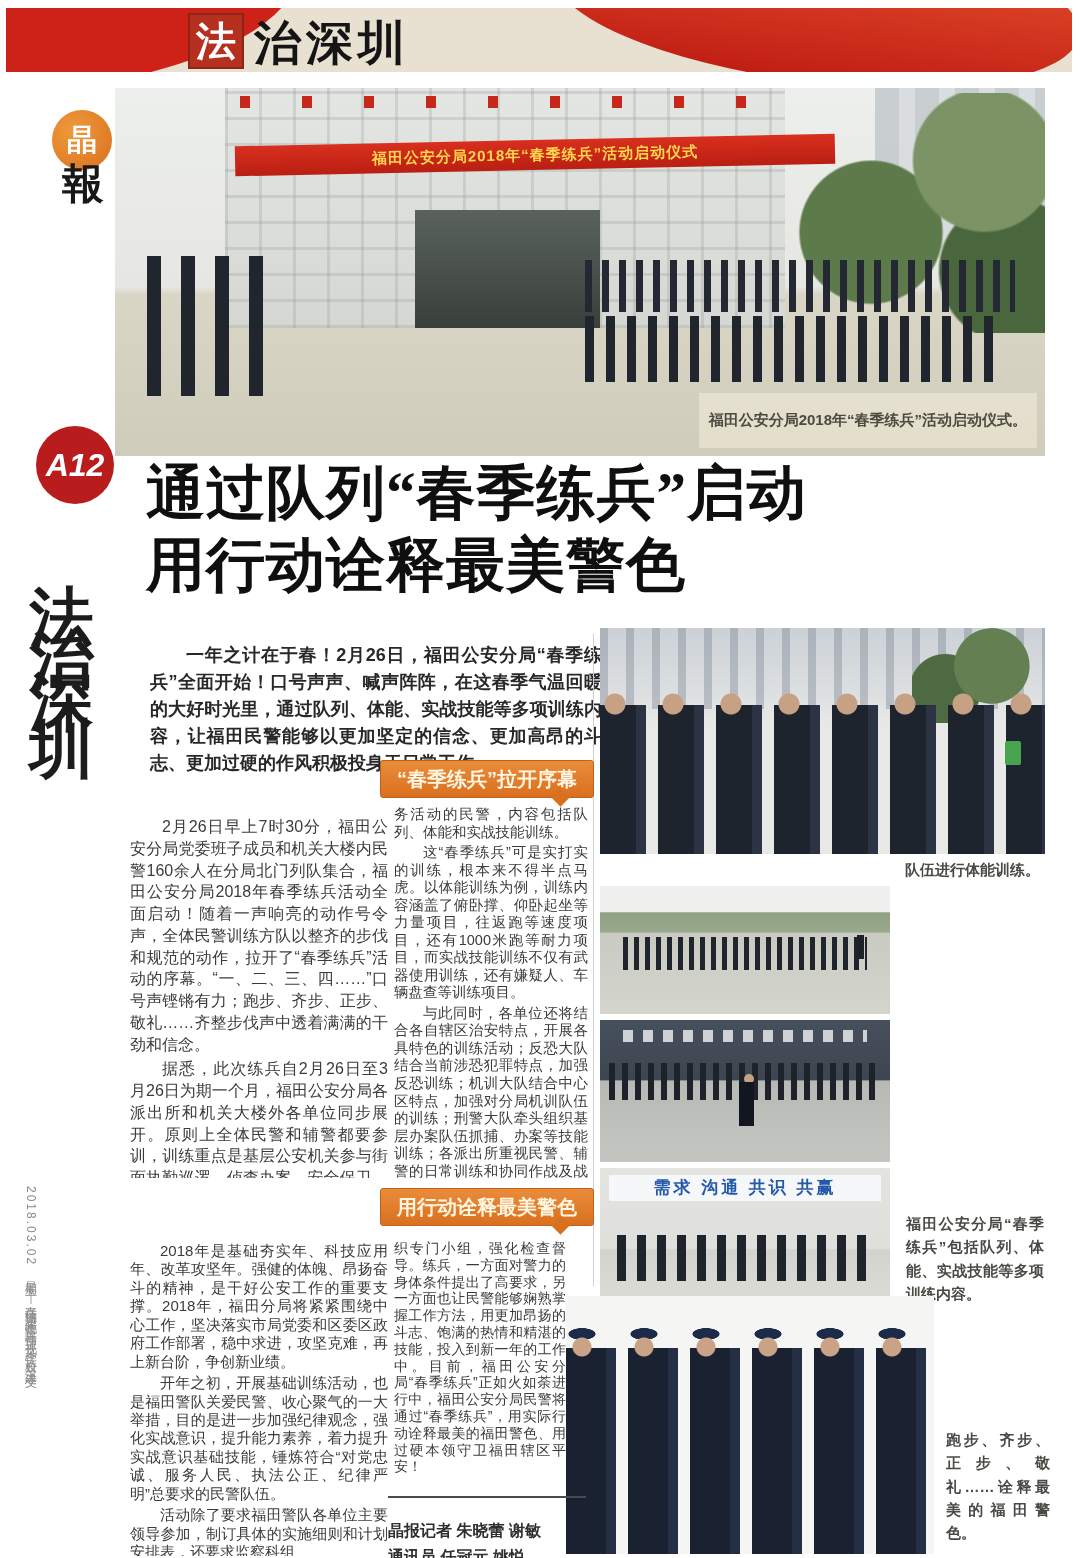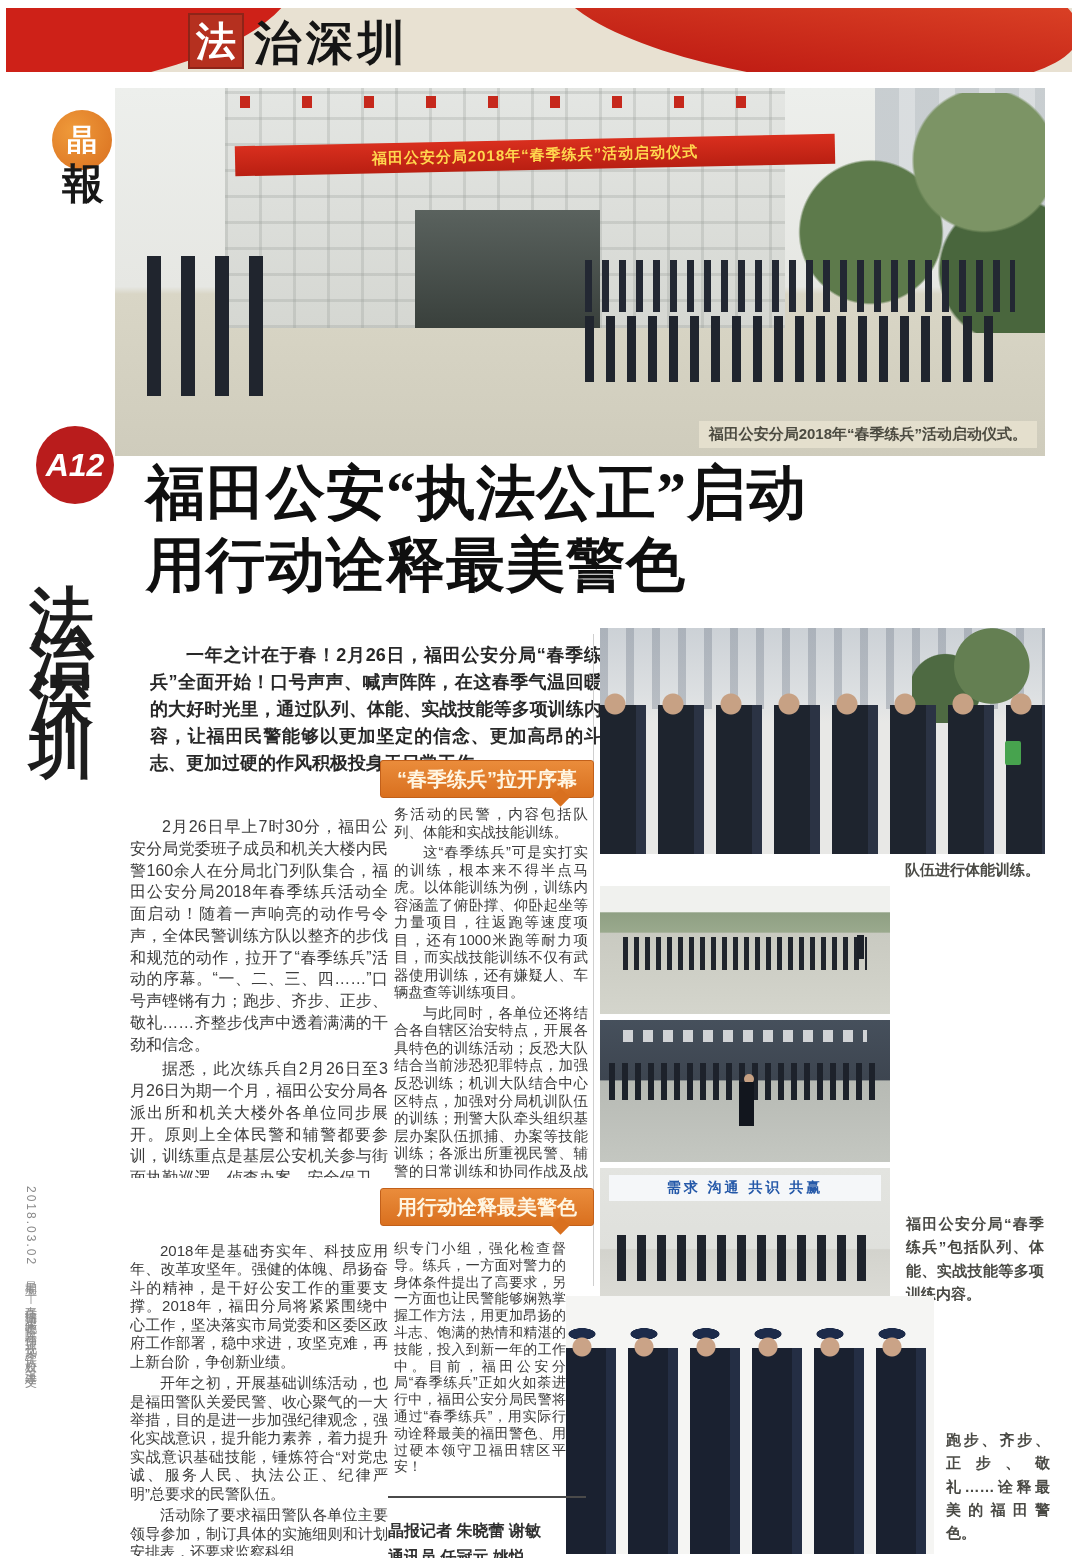--- a/index.html
+++ b/index.html
@@ -43,21 +43,21 @@
         color:#ffd74e;font-size:15px;font-weight:bold;letter-spacing:1px;display:flex;align-items:center;justify-content:center;
         transform:rotate(-1.2deg);}
   .pm-glass{left:300px;top:122px;width:185px;height:118px;background:linear-gradient(180deg,#5a625e,#39403c);}
   .pm-tree-right{right:-15px;top:5px;width:270px;height:240px;
         background:radial-gradient(circle at 72% 28%,#7c9465 0 27%,transparent 28%),
                    radial-gradient(circle at 30% 58%,#5d7a4b 0 30%,transparent 31%),
                    radial-gradient(circle at 82% 74%,#49663d 0 25%,transparent 26%);}
   .pm-troops-a{right:30px;top:172px;width:430px;height:52px;background:repeating-linear-gradient(90deg,#232833 0 7px,transparent 7px 17px);}
   .pm-troops-b{right:48px;top:228px;width:412px;height:66px;background:repeating-linear-gradient(90deg,#20252e 0 9px,transparent 9px 21px);}
   .pm-officers-left{left:32px;top:168px;width:120px;height:140px;background:repeating-linear-gradient(90deg,#20252e 0 14px,transparent 14px 34px);}
-  .pm-caption{right:8px;bottom:8px;background:rgba(232,226,208,.85);color:#4b4a40;font-size:15px;font-weight:bold;padding:4px 10px;}
+  .pm-caption{right:8px;bottom:8px;background:rgba(232,226,208,.85);color:#4b4a40;font-size:15px;font-weight:bold;padding:18px 10px;}
 
   
   .headline{position:absolute;left:146px;top:458px;color:#0f0f0f;
         font-family:"Liberation Serif","DejaVu Serif",serif;font-weight:900;font-size:59px;line-height:1.22;letter-spacing:1px;}
   .intro{position:absolute;left:150px;top:642px;width:452px;font-size:18px;line-height:1.5;color:#282828;
         font-weight:700;text-align:justify;text-indent:2em;}
 
   
   .subhead{position:absolute;width:212px;height:36px;background:linear-gradient(180deg,#ea8c3b,#d9701f);
         border:1px solid #c2601a;border-radius:3px;color:#fff6e2;font-size:20px;font-weight:bold;
@@ -85,21 +85,21 @@
   .p1-green{right:24px;top:50%;width:16px;height:24px;background:#47a34e;border-radius:2px;z-index:2;}
   #photo2{left:600px;top:886px;width:290px;height:128px;background:linear-gradient(180deg,#f0f1ee 0%,#f0f1ee 20%,#8fa083 21%,#9aa98d 36%,#c9cac1 37%,#d4d5cc 100%);}
   .p2-figs{left:8%;right:8%;top:40%;height:26%;background:repeating-linear-gradient(90deg,#20252d 0 5px,transparent 5px 11px);}
   .p2-single{right:9%;top:38%;width:7px;height:24px;background:#1d222a;}
   #photo3{left:600px;top:1020px;width:290px;height:142px;background:linear-gradient(180deg,#46505c 0%,#3d4550 42%,#b7bab4 43%,#c4c7c1 100%);}
   .p3-sign{left:8%;right:8%;top:7%;height:12px;background:repeating-linear-gradient(90deg,rgba(255,255,255,.75) 0 10px,transparent 10px 20px);}
   .p3-figs{left:3%;right:3%;top:30%;height:26%;background:repeating-linear-gradient(90deg,#1d222b 0 6px,transparent 6px 13px);}
   .p3-lone{left:48%;top:44%;width:15px;height:44px;background:#12161e;}
   .p3-head{left:49.5%;top:38%;width:10px;height:10px;border-radius:50%;background:#c7a184;}
   #photo4{left:600px;top:1168px;width:290px;height:134px;background:linear-gradient(180deg,#e3e4e0 0%,#dfe0dc 60%,#d3d3cd 61%,#dcdcd6 100%);}
-  .p4-banner{left:3%;right:3%;top:5%;height:26px;background:#f5f7f9;color:#2458a8;font-weight:bold;font-size:14px;
+  .p4-banner{left:3%;right:3%;top:5%;height:26px;background:#f5f7f9;color:#2458a8;font-weight:bold;font-size:17px;
         letter-spacing:3px;display:flex;align-items:center;justify-content:center;}
   .p4-figs{left:6%;right:6%;top:50%;height:34%;background:repeating-linear-gradient(90deg,#1e232c 0 9px,transparent 9px 20px);}
   #photo5{left:566px;top:1296px;width:368px;height:258px;background:#f5f5f3;}
   .p5-figs{left:0;right:0;top:20%;bottom:0;background:repeating-linear-gradient(90deg,#1a2130 0 40px,#242e44 40px 50px,transparent 50px 62px);}
   .p5-caps{left:0;right:0;top:7%;height:30px;background:radial-gradient(ellipse at 16px 20px,#1d2b4a 13px,transparent 14px);background-size:62px 30px;background-repeat:repeat-x;}
   .p5-heads{left:0;right:0;top:16%;height:24px;background:radial-gradient(circle at 16px 10px,#caa387 9px,transparent 10px);background-size:62px 24px;background-repeat:repeat-x;}
 
   .photo-cap{position:absolute;font-size:15px;font-weight:bold;color:#4a4a45;line-height:1.55;text-align:justify;}
   #cap1{left:905px;top:858px;width:140px;}
   #cap2{left:906px;top:898px;width:138px;}
@@ -135,21 +135,21 @@
     <div class="pm-banner">福田公安分局2018年“春季练兵”活动启动仪式</div>
     <div class="pm-glass"></div>
     <div class="pm-tree-right"></div>
     <div class="pm-troops-a"></div>
     <div class="pm-troops-b"></div>
     <div class="pm-officers-left"></div>
     <div class="pm-caption">福田公安分局2018年“春季练兵”活动启动仪式。</div>
   </div>
 
   <div class="headline">
-    <div>福田公安“执法公正”启动</div>
+    <div>通过队列“春季练兵”启动</div>
     <div>用行动诠释最美警色</div>
   </div>
 
   <div class="intro">一年之计在于春！2月26日，福田公安分局“春季练兵”全面开始！口号声声、喊声阵阵，在这春季气温回暖的大好时光里，通过队列、体能、实战技能等多项训练内容，让福田民警能够以更加坚定的信念、更加高昂的斗志、更加过硬的作风积极投身于日常工作。</div>
 
   <div class="subhead" id="subhead1">“春季练兵”拉开序幕</div>
   <div class="col" id="c1s1">
     <p>2月26日早上7时30分，福田公安分局党委班子成员和机关大楼内民警160余人在分局北门列队集合，福田公安分局2018年春季练兵活动全面启动！随着一声响亮的动作号令声，全体民警训练方队以整齐的步伐和规范的动作，拉开了“春季练兵”活动的序幕。“一、二、三、四……”口号声铿锵有力；跑步、齐步、正步、敬礼……齐整步伐声中透着满满的干劲和信念。</p>
     <p>据悉，此次练兵自2月26日至3月26日为期一个月，福田公安分局各派出所和机关大楼外各单位同步展开。原则上全体民警和辅警都要参训，训练重点是基层公安机关参与街面执勤巡逻、侦查办案、安全保卫、突发事件处置等警</p>
   </div>

